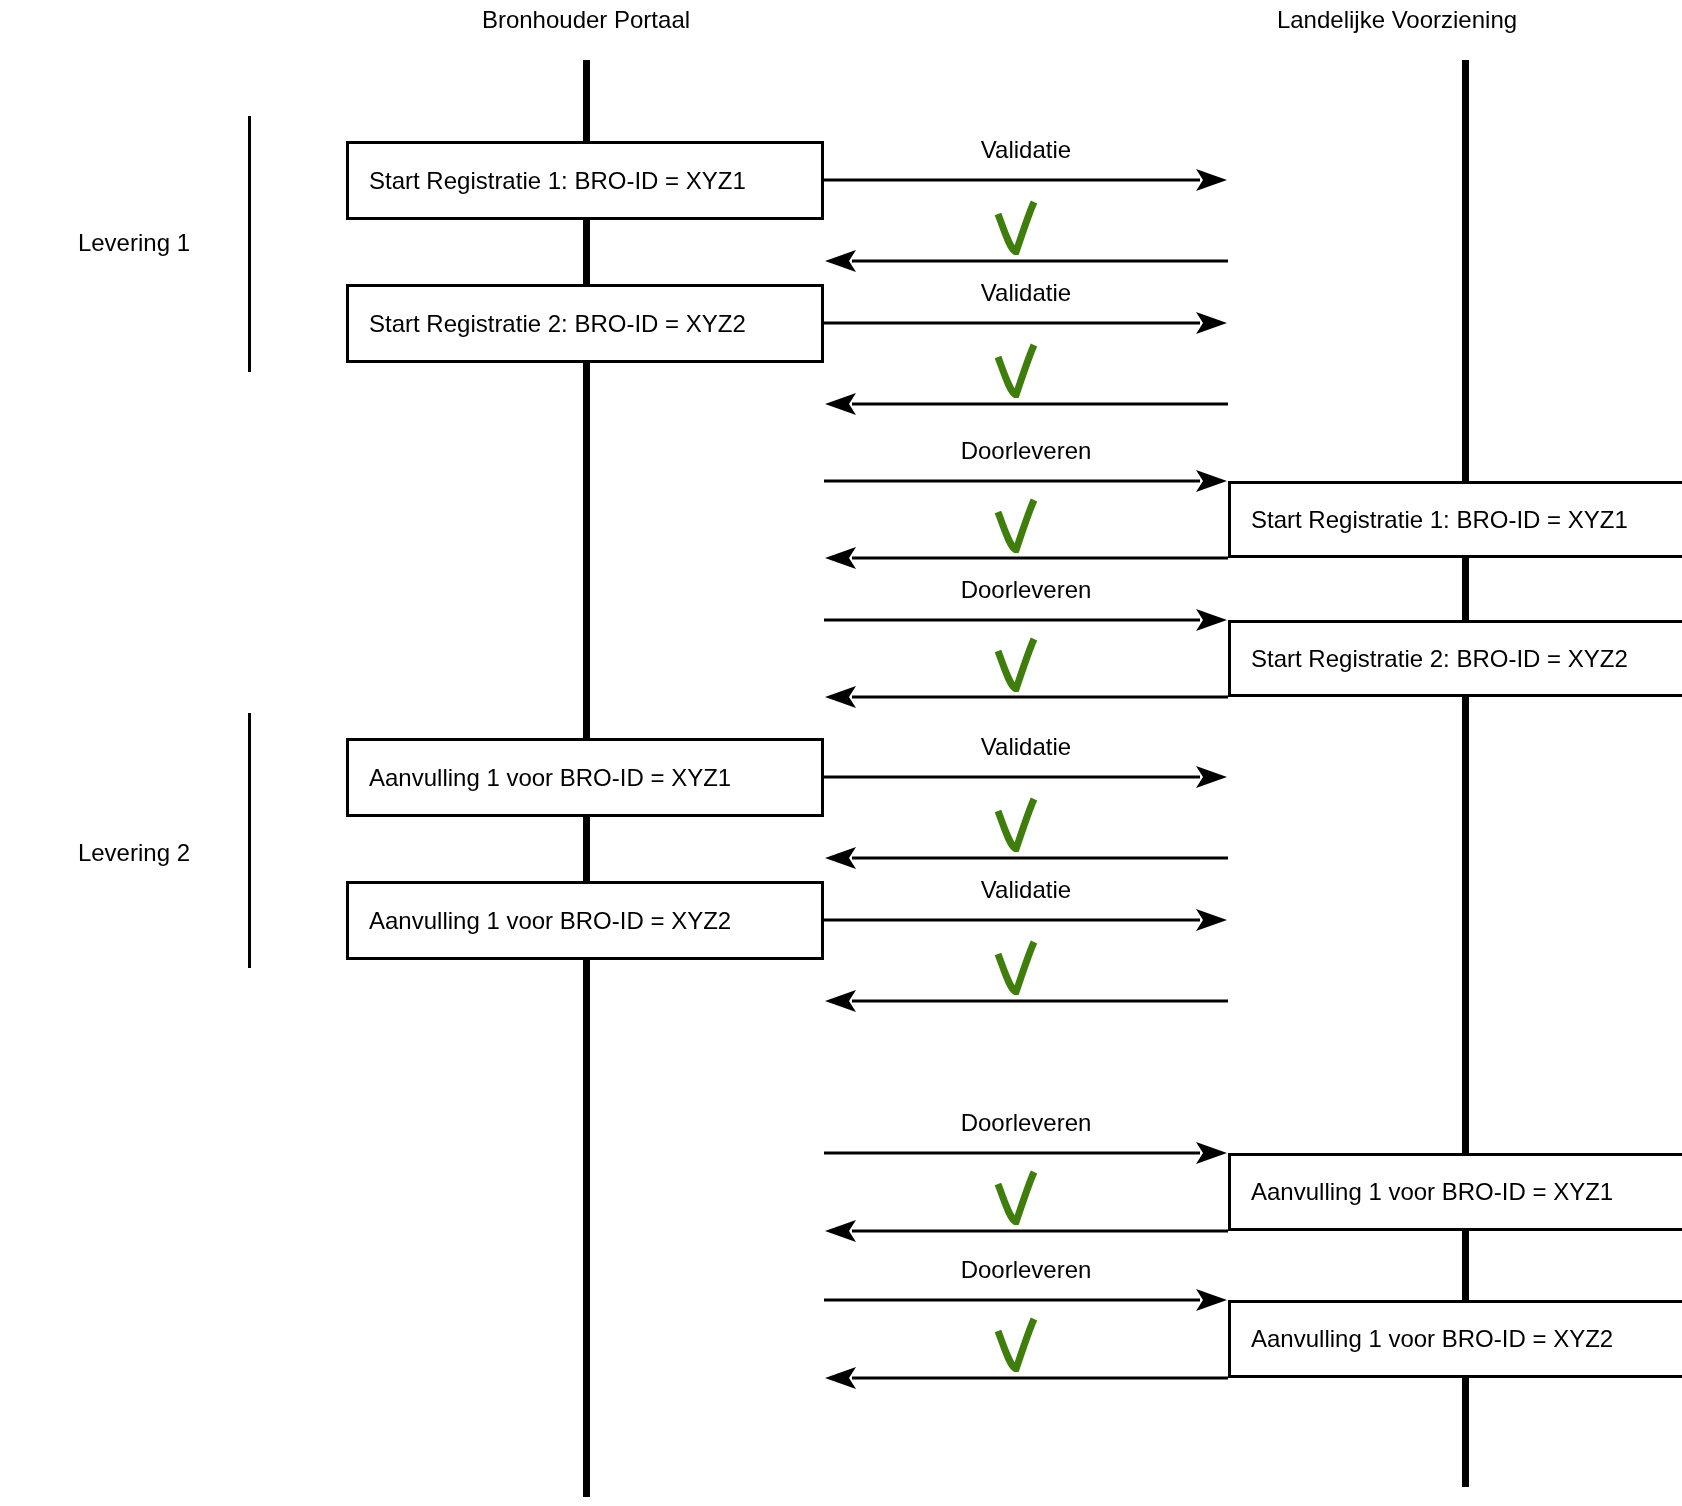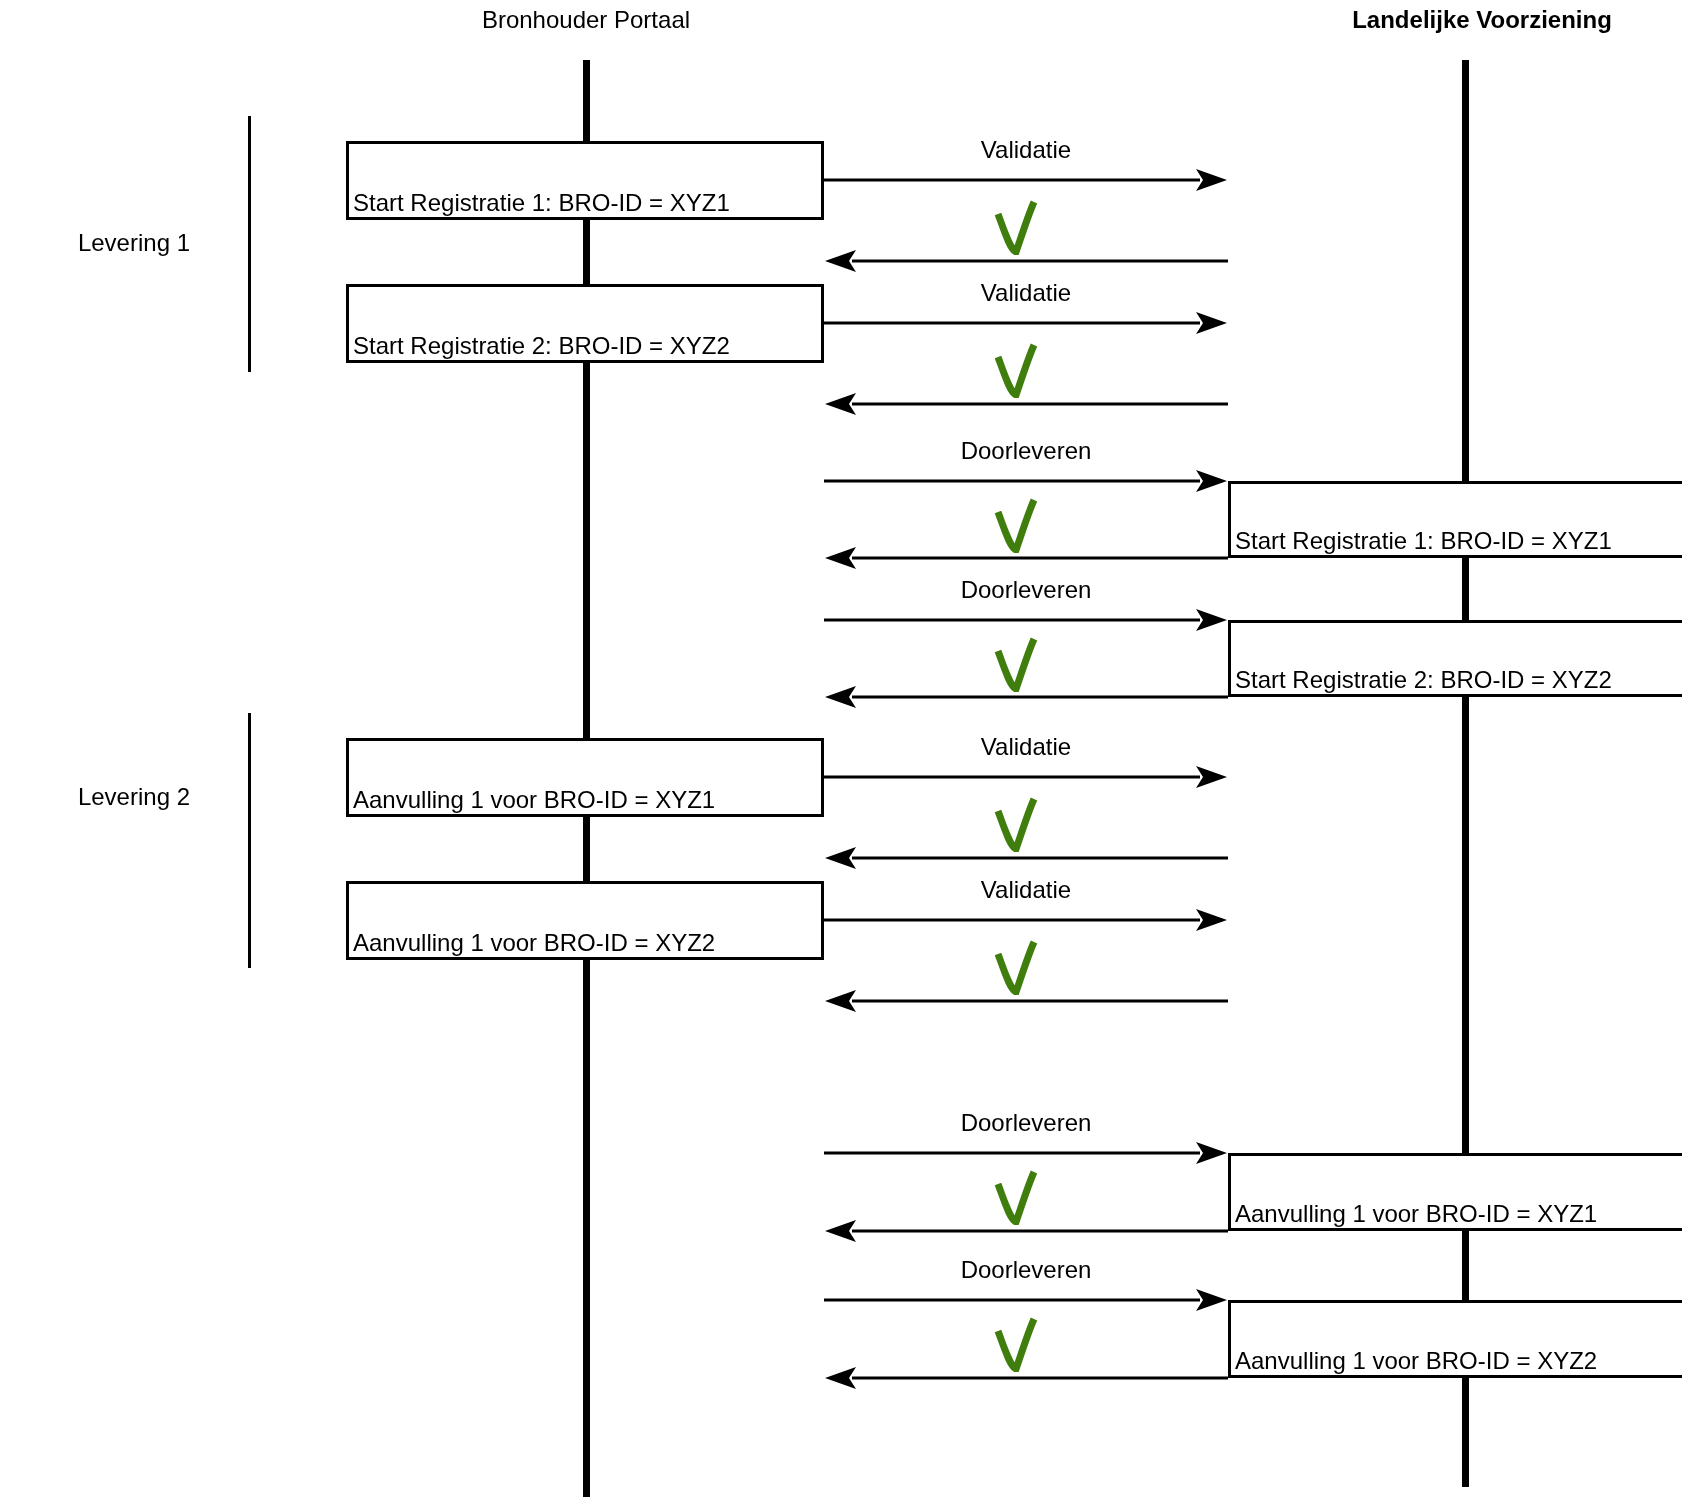--- a/index.html
+++ b/index.html
@@ -9,21 +9,21 @@
   }
   .title{
     position:absolute;width:400px;text-align:center;font-size:24px;line-height:28px;
     z-index:4;
   }
   .lifeline{
     position:absolute;width:7px;background:#000;z-index:1;
   }
   .box{
     position:absolute;box-sizing:border-box;border:3px solid #000;background:#fff;
-    display:flex;align-items:flex-end;padding-left:4px;font-size:24px;z-index:2;
+    display:flex;align-items:center;padding-left:20px;font-size:24px;z-index:2;
     white-space:nowrap;
   }
   .bracket{
     position:absolute;width:3px;background:#000;z-index:2;
   }
   .group-label{
     position:absolute;width:140px;text-align:right;font-size:24px;line-height:28px;z-index:2;
   }
   .msg-label{
     position:absolute;left:850px;width:300px;text-align:center;font-size:24px;line-height:28px;z-index:3;
@@ -35,29 +35,29 @@
     position:absolute;left:967px;width:46px;height:56px;z-index:3;line-height:0;
     color:var(--check,#3f7d0c);
   }
 </style>
 </head>
 <body>
 
 <div id="canvas">
 
   <div class="title" style="left:360px;top:6px;">Bronhouder Portaal</div>
-  <div class="title" style="left:1256px;top:6px;font-weight:bold;">Landelijke Voorziening</div>
+  <div class="title" style="left:1171px;top:6px;">Landelijke Voorziening</div>
 
   <div class="lifeline" style="left:557px;top:60px;height:1437px;"></div>
   <div class="lifeline" style="left:1436px;top:60px;height:1427px;"></div>
 
   <div class="bracket" style="left:222px;top:116px;height:256px;"></div>
   <div class="group-label" style="left:24px;top:229px;">Levering 1</div>
   <div class="bracket" style="left:222px;top:713px;height:255px;"></div>
-  <div class="group-label" style="left:24px;top:783px;">Levering 2</div>
+  <div class="group-label" style="left:24px;top:839px;">Levering 2</div>
 
   <div class="box" style="left:320px;top:141px;width:478px;height:79px;">
     <span>Start Registratie 1: BRO-ID = XYZ1</span>
   </div>
   <div class="msg-label" style="top:136px;">Validatie</div>
   <div class="arrow" style="top:167px;">
     <svg width="404" height="26">
         <line x1="0" y1="13" x2="376" y2="13" stroke="#000" stroke-width="3"></line>
         <path d="M403,13 L372,2 L379,13 L372,24 Z" fill="#000"></path>
       </svg>

